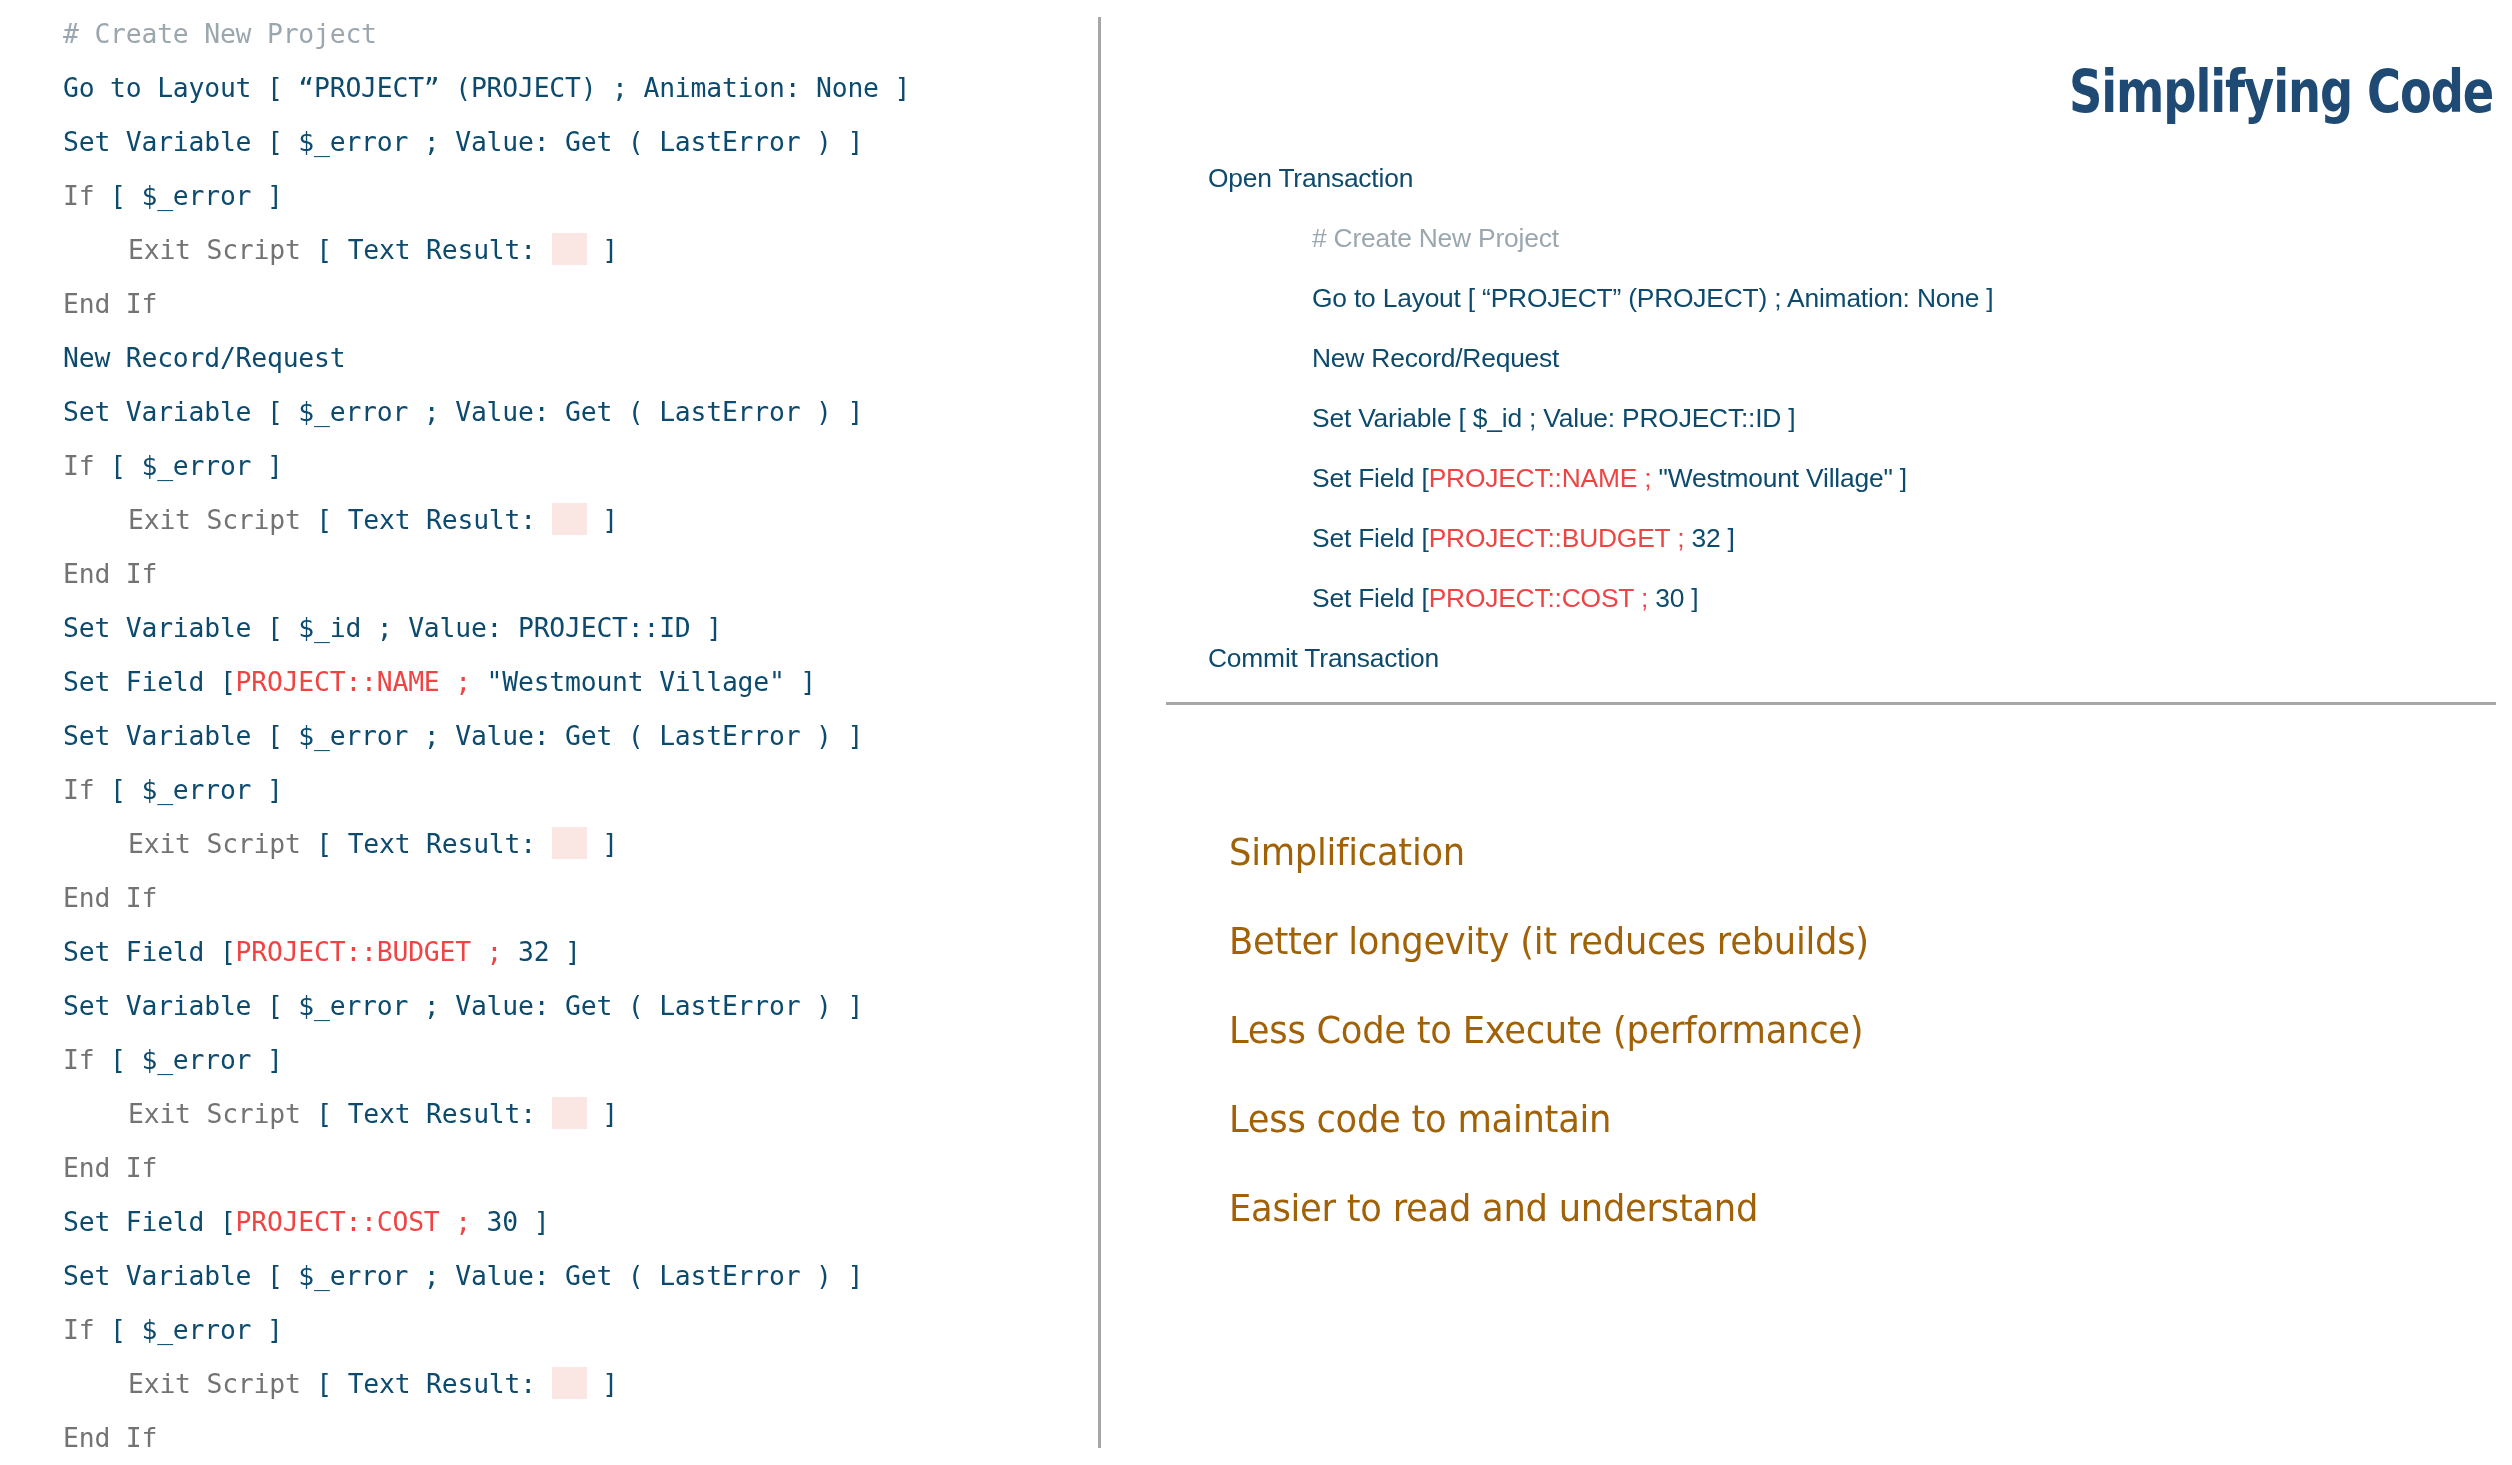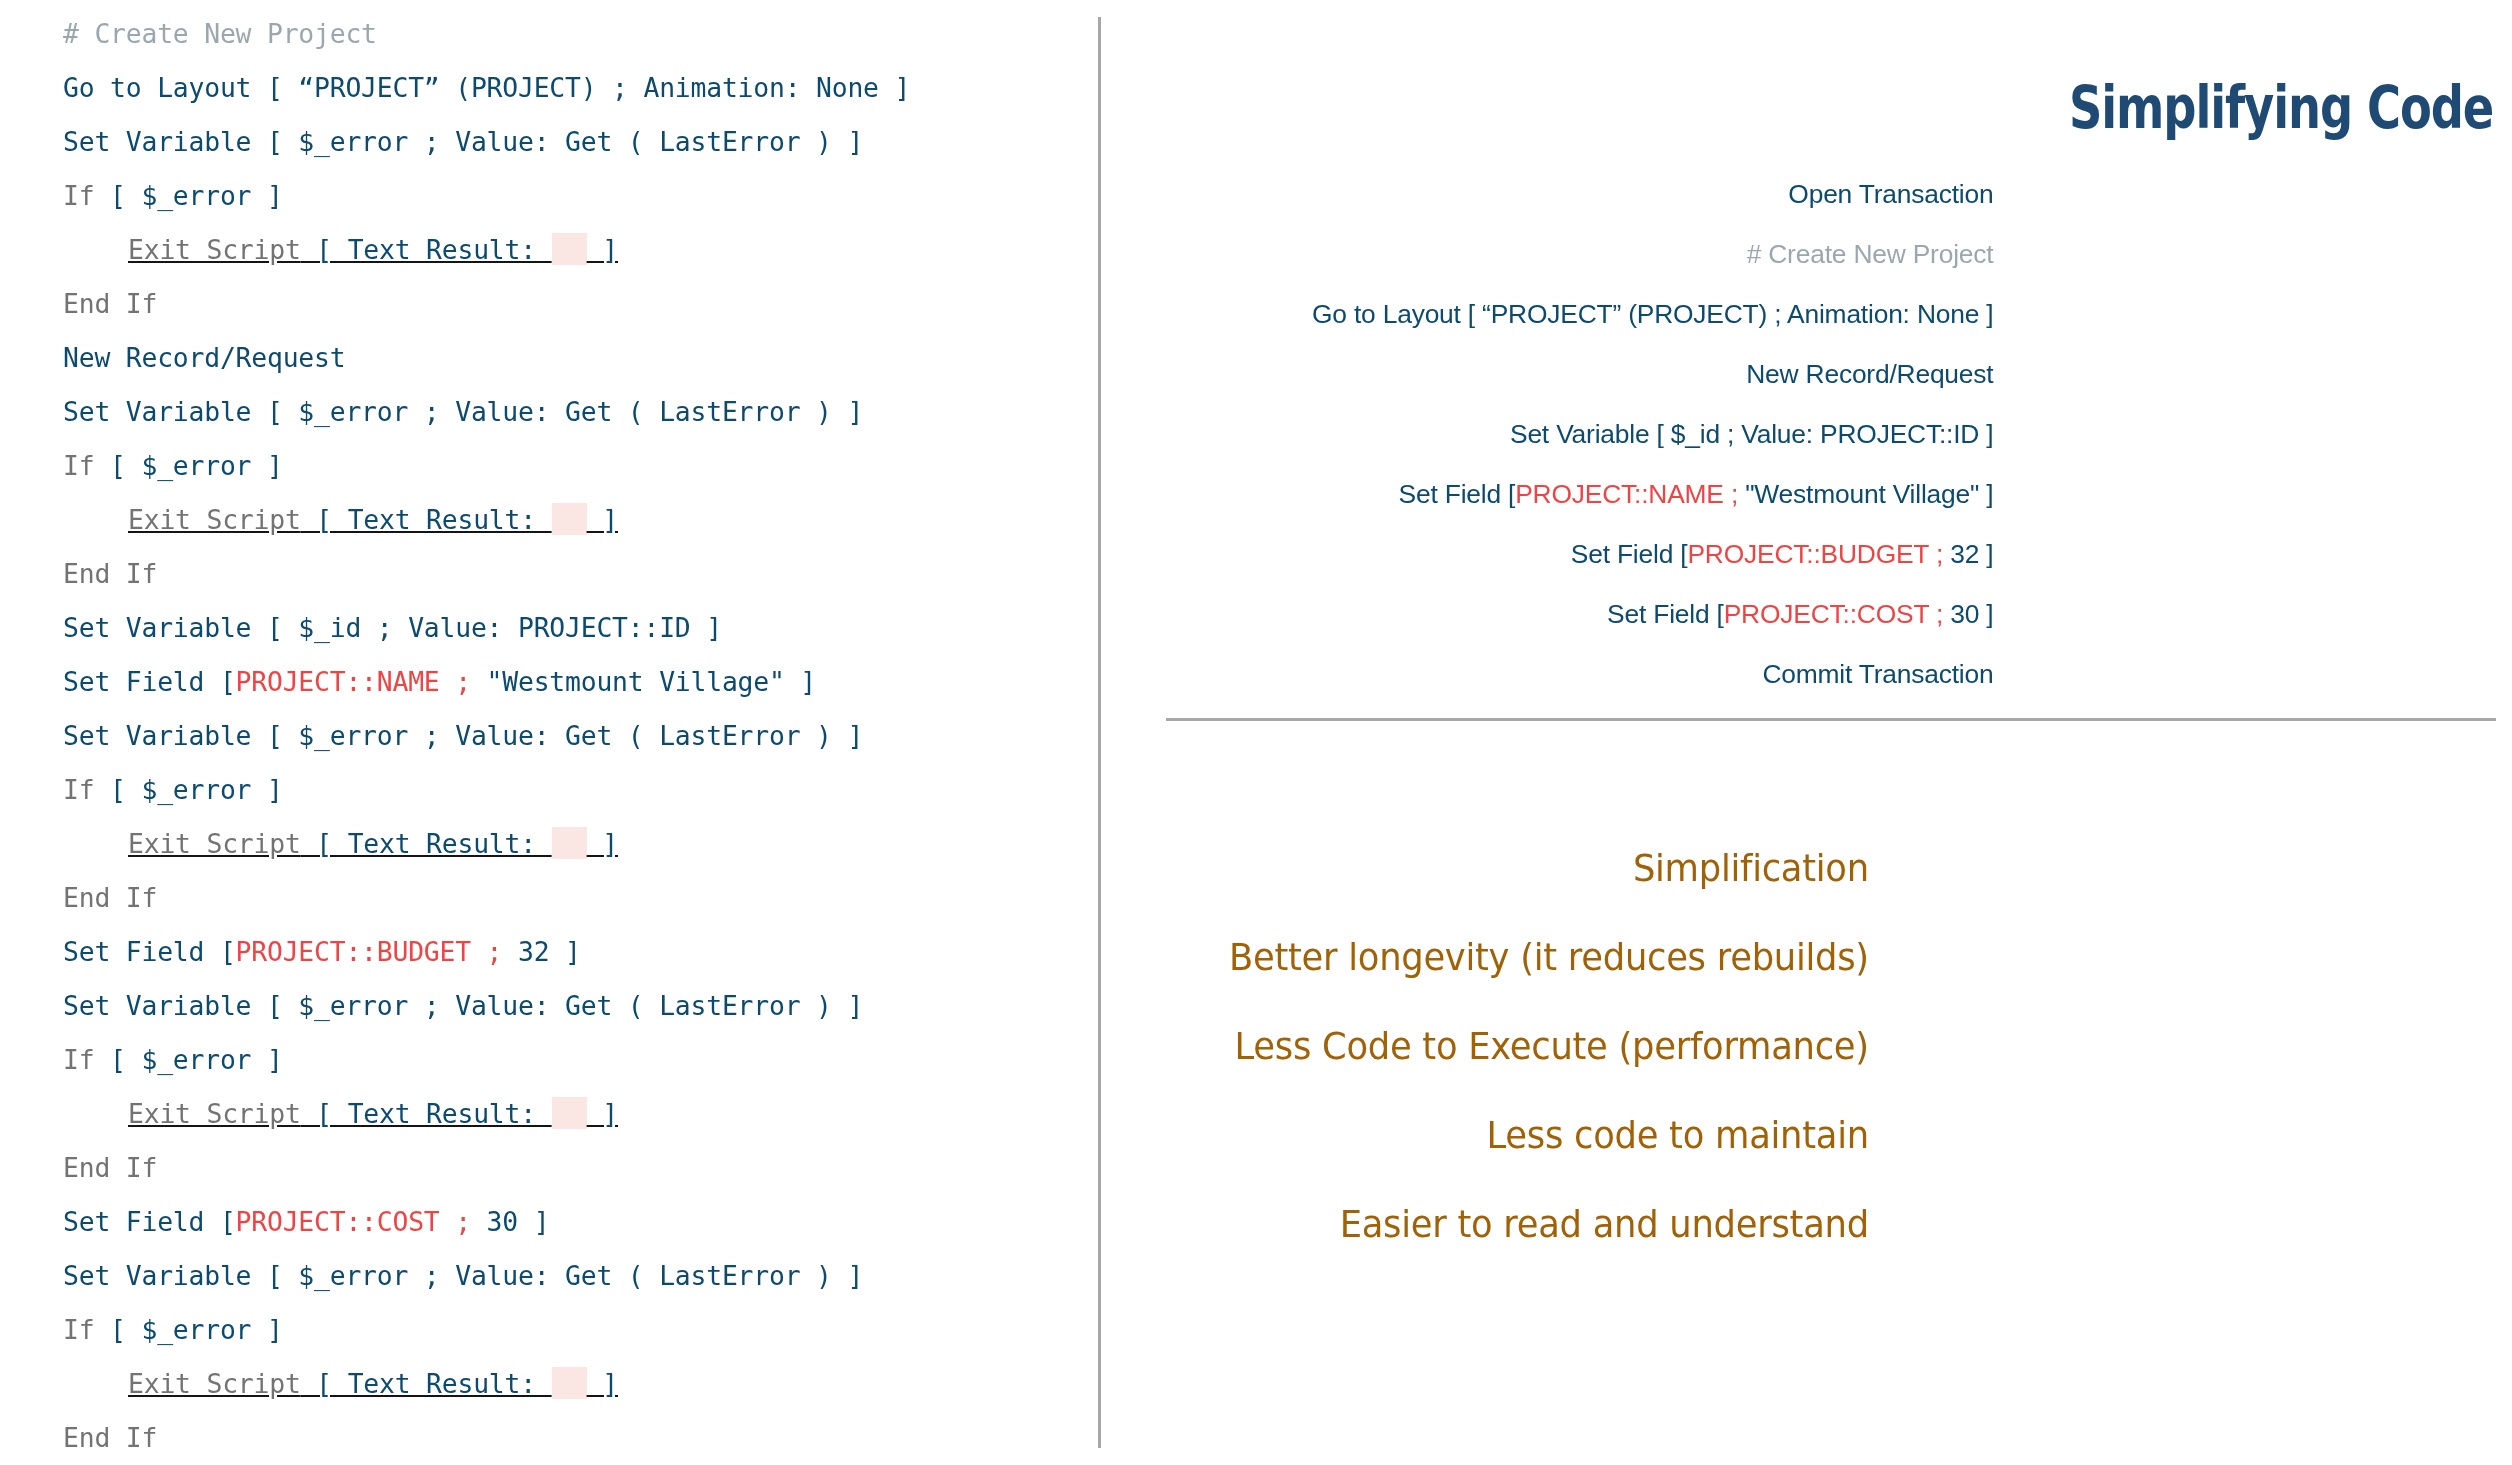--- a/index.html
+++ b/index.html
@@ -27,39 +27,38 @@
     left: 63px;
     top: 7.4px;
     font-family: "DejaVu Sans Mono", monospace;
     font-size: 26.4px;
     line-height: 54px;
     letter-spacing: -0.2px;
     color: #141414;
     white-space: pre;
   }
   #left-code .ln { display: block; height: 54px; }
-  #left-code .ind1 { padding-left: 65px; text-decoration: underline; }
+  #left-code .ind1 { padding-left: 65px; }
 
   
   #vertical-divider {
     position: absolute;
     left: 1098px;
     top: 16.7px;
     width: 2.8px;
     height: 1431px;
     background: #a7a7a7;
   }
 
   
   #right-panel {
     position: absolute;
-    left: 1099px; top: 16px;
+    left: 1099px; top: 0;
     width: 1413px;
     height: 1333px;
-    text-align: right;
   }
   #deck-title {
     position: absolute;
     right: 18.6px;
     top: 63px;
     font-family: "DejaVu Sans", sans-serif;
     font-size: 58px;
     font-weight: bold;
     color: #1e4a73;
     letter-spacing: -1.4px;

